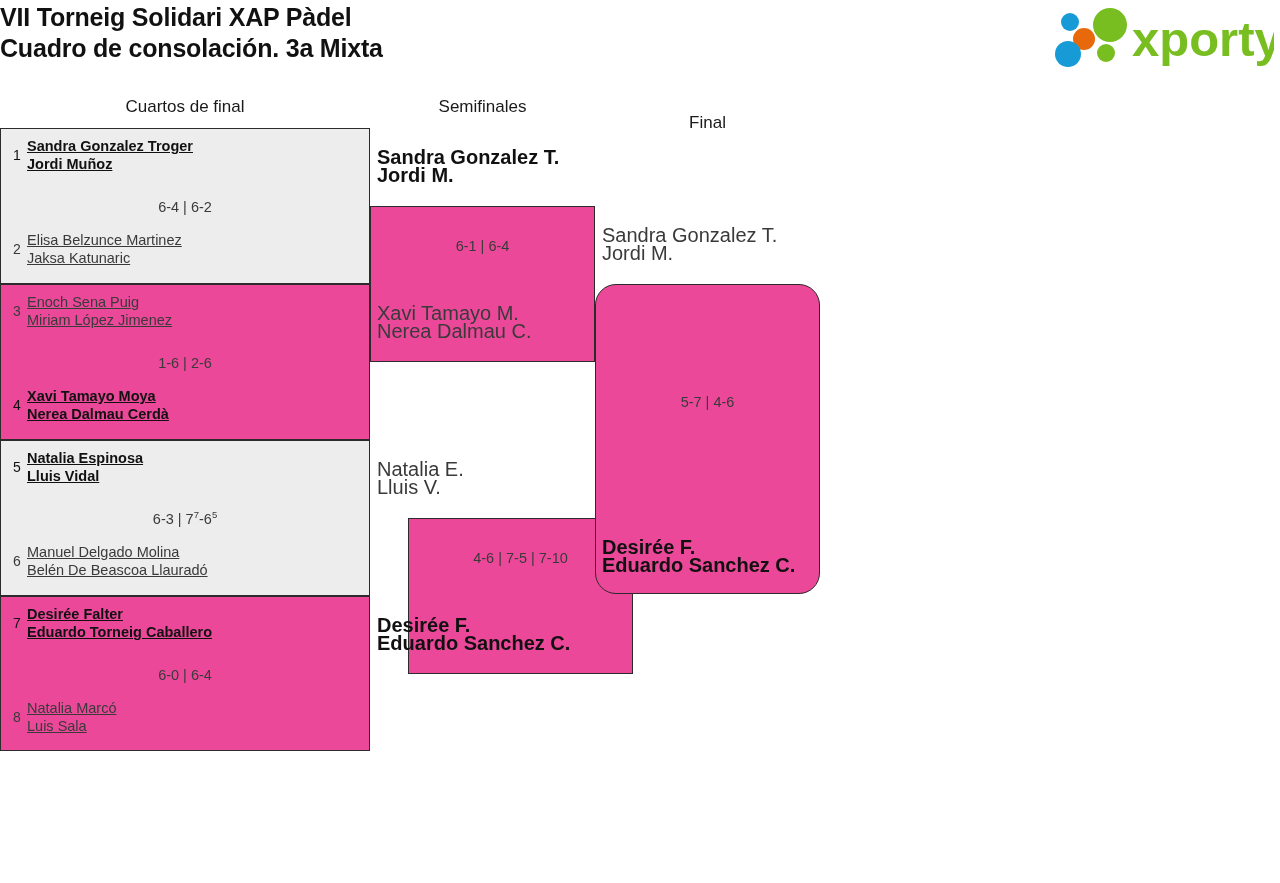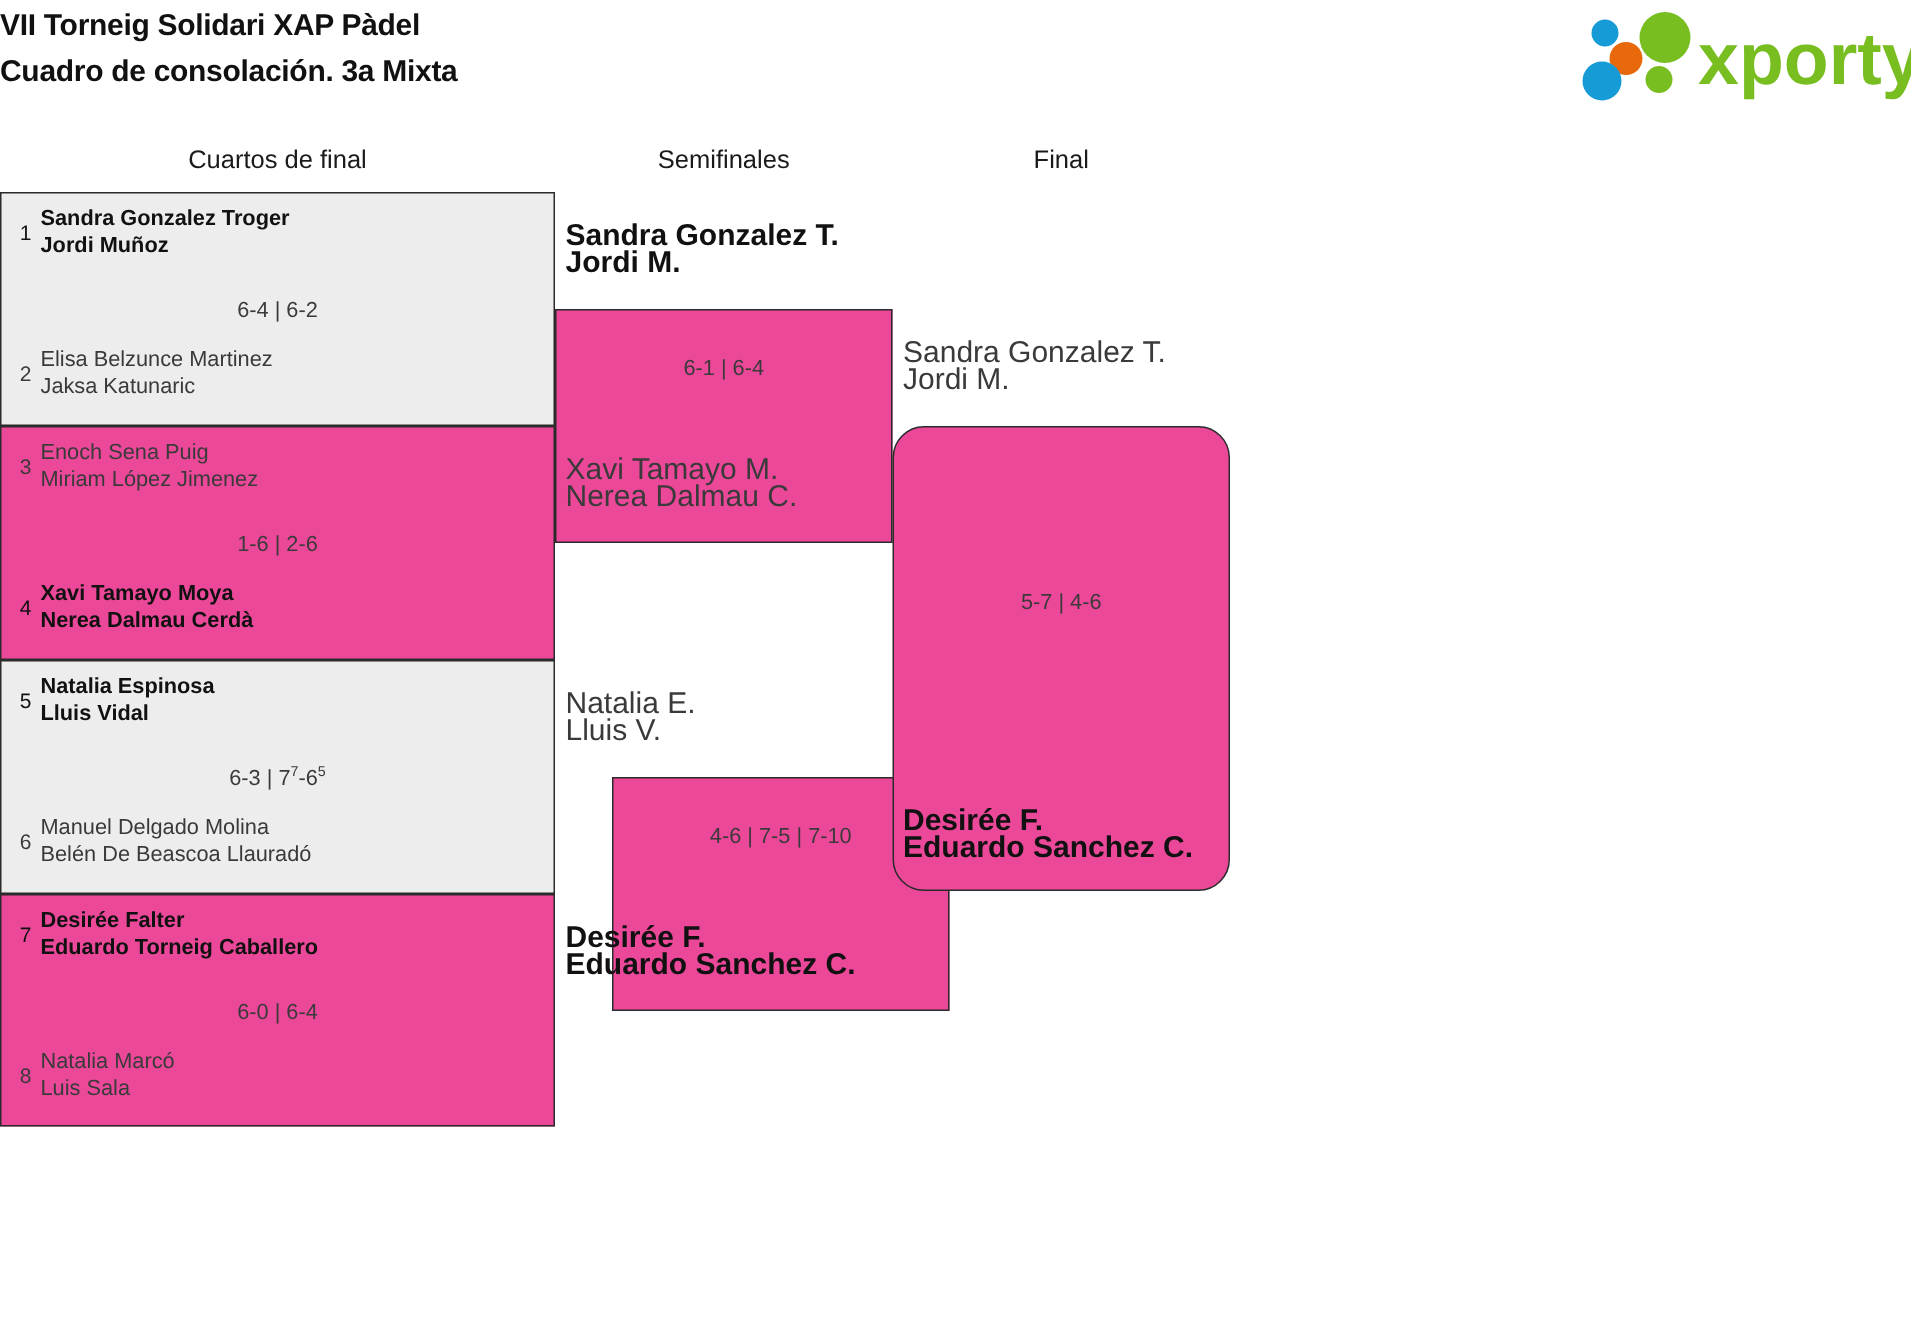--- a/index.html
+++ b/index.html
@@ -20,21 +20,21 @@
 
   
   #header {
     position: absolute;
     left: 0; top: 0;
     width: 1280px; height: 90px;
   }
   #title-block {
     position: absolute;
     left: 0; top: 2px;
-    font-size: 20px;
+    font-size: 25px;
     font-weight: bold;
     line-height: 31px;
     letter-spacing: -0.2px;
     color: #111111;
     white-space: nowrap;
   }
   #title-line1, #title-line2 { display: block; }
 
   
   #logo {
@@ -48,21 +48,21 @@
   .round-heading {
     position: absolute;
     font-size: 17px;
     font-weight: normal;
     color: #1a1a1a;
     text-align: center;
     white-space: nowrap;
   }
   #heading-qf { left: 0px;   top: 97px;  width: 370px; }
   #heading-sf { left: 370px; top: 97px;  width: 225px; }
-  #heading-f  { left: 595px; top: 97px;  width: 225px; }
+  #heading-f  { left: 595px; top: 113px;  width: 225px; }
 
   
   .match {
     position: absolute;
     border: 1px solid #2b2b2b;
     background: #ec4899;
   }
   .match.shaded { background: #ededed; }
 
   
@@ -95,20 +95,21 @@
     text-align: center;
     font-size: 14px;
     color: #3a3a3a;
     line-height: 14px;
   }
   .players {
     font-size: 14.5px;
     line-height: 18px;
     color: #3a3a3a;
     white-space: nowrap;
+    text-decoration: underline;
   }
   .players .pl { display: block; }
   .winner .players { color: #111111; font-weight: bold; }
   .winner .seed { color: #111111; }
 
   
   .r1 .team.top    { top: 8px; }
   .r1 .team.bottom { top: 102px; }
 
   

